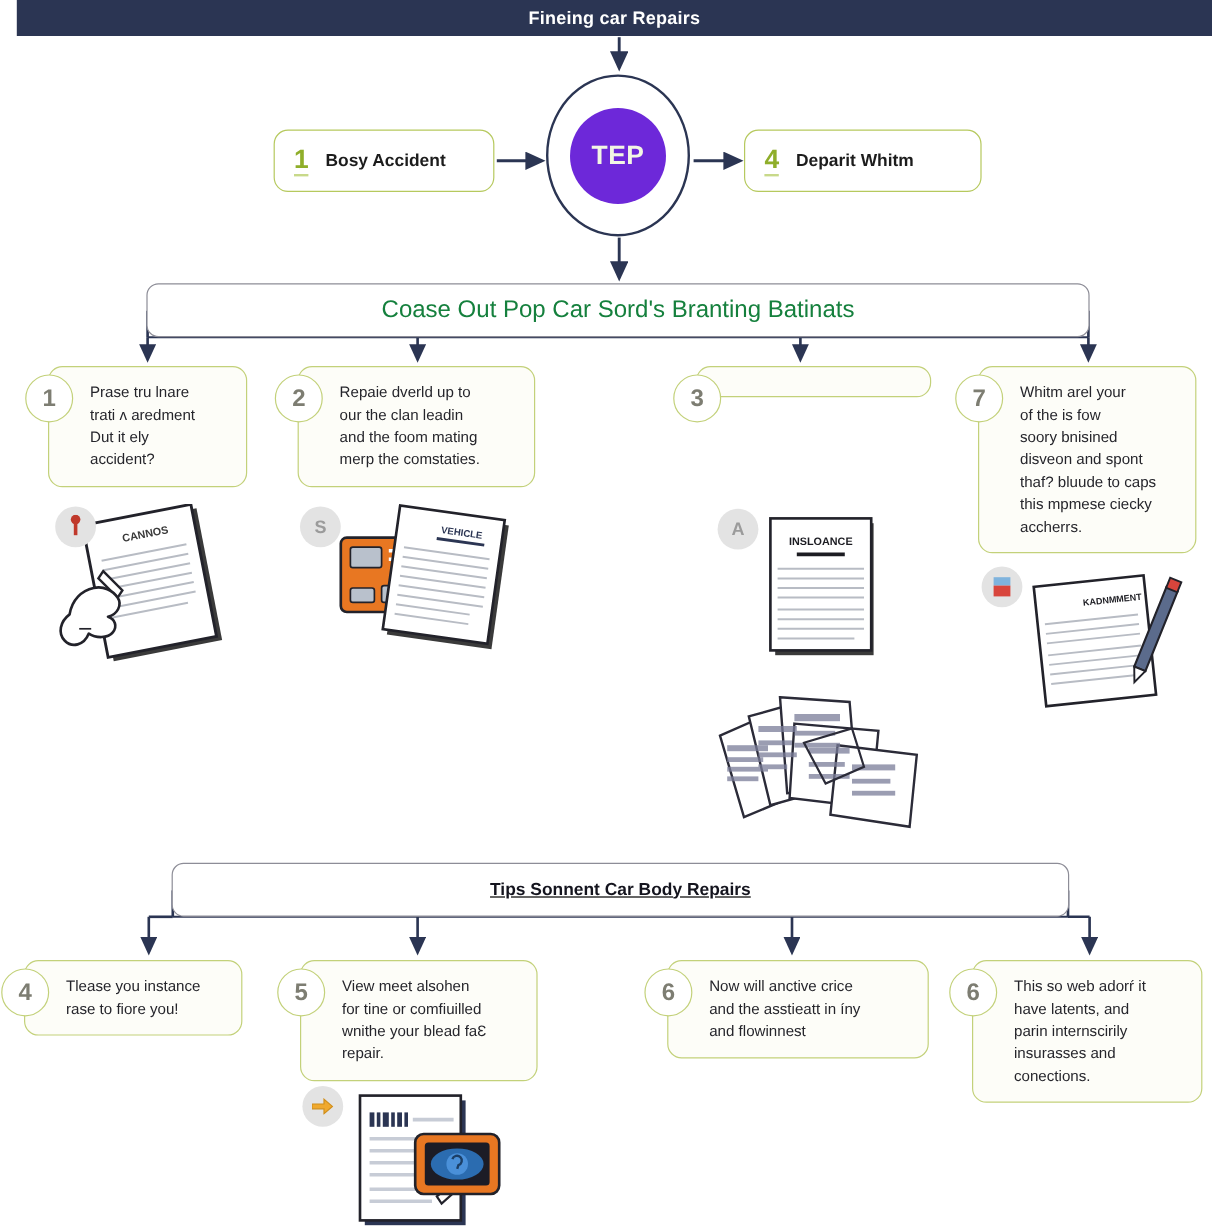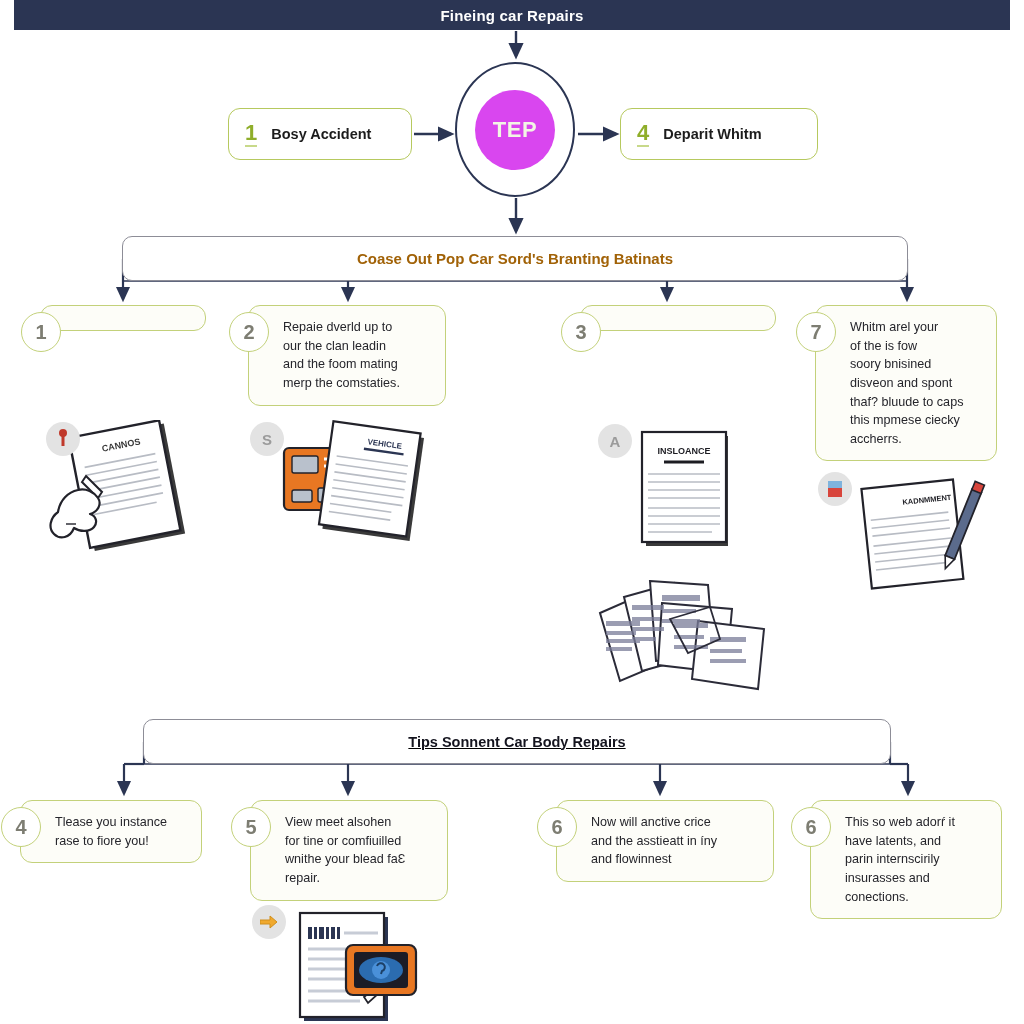--- a/index.html
+++ b/index.html
@@ -43,21 +43,21 @@
     left: 455px; top: 62px;
     width: 120px; height: 135px;
     border-radius: 50%;
     border: 2.5px solid #2b3553;
     background: #ffffff;
     display: flex; align-items: center; justify-content: center;
   }
   .hub-inner {
     width: 80px; height: 80px;
     border-radius: 50%;
-    background: #d946ef;
+    background: #6d28d9;
     display: flex; align-items: center; justify-content: center;
   }
   .hub-inner span {
     color: #f2f6e4;
     font-size: 22px;
     font-weight: bold;
     letter-spacing: 0.5px;
   }
 
   
@@ -93,23 +93,23 @@
     border: 1.3px solid #8d8d97;
     border-radius: 10px;
     background: #ffffff;
     display: flex; align-items: center; justify-content: center;
   }
   #banner-top {
     left: 122px; top: 236px;
     width: 786px; height: 45px;
   }
   #banner-top .banner-text {
-    color: #a16207;
-    font-size: 15px;
-    font-weight: bold;
+    color: #15803d;
+    font-size: 20px;
+    font-weight: normal;
   }
   #banner-bottom {
     left: 143px; top: 719px;
     width: 748px; height: 45px; text-decoration: underline;
   }
   #banner-bottom .banner-text {
     color: #14141e;
     font-size: 14.5px;
     font-weight: bold;
   }
@@ -233,20 +233,24 @@
     <span class="num">4</span>
     <span class="lbl">Deparit Whitm</span>
   </div>
 
   <div class="banner" id="banner-top">
     <span class="banner-text">Coase Out Pop Car Sord's Branting Batinats</span>
   </div>
 
   <div class="card" id="card-1">
     <div class="badge">1</div>
+    <div class="body">Prase tru lnare
+trati ʌ aredment
+Dut it ely
+accident?</div>
   </div>
   <div class="card" id="card-2">
     <div class="badge">2</div>
     <div class="body">Repaie dverld up to
 our the clan leadin
 and the foom mating
 merp the comstaties.</div>
   </div>
   <div class="card" id="card-3">
     <div class="badge">3</div>

